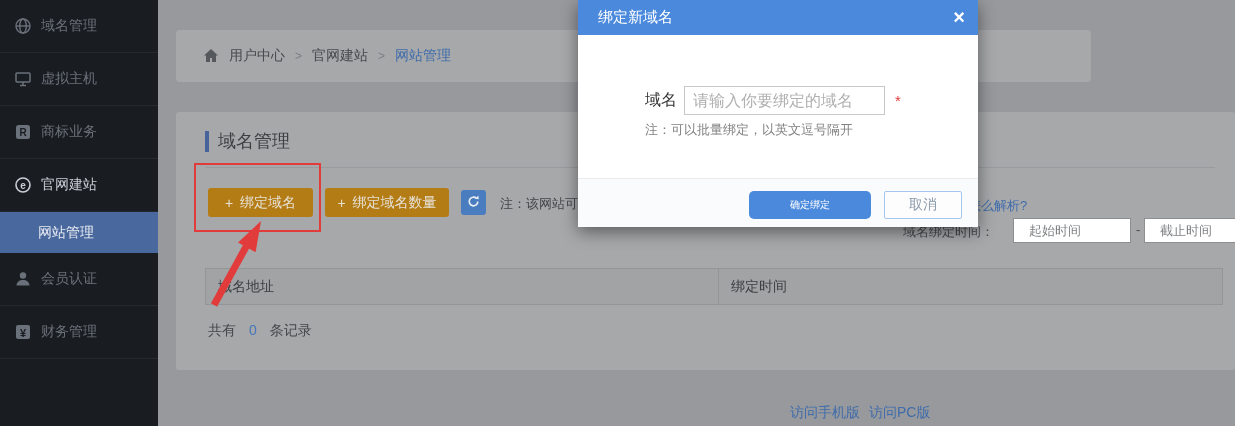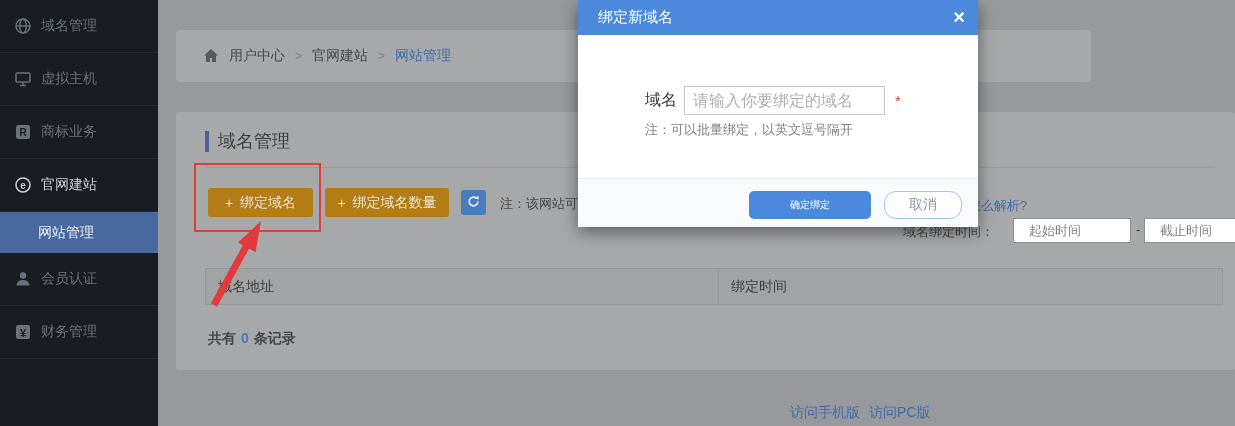--- a/index.html
+++ b/index.html
@@ -46,21 +46,21 @@
   .fi-start { left:837px; width:118px; }
   .fi-dash { position:absolute; left:960px; top:110px; font-size:13px; color:#45484c; }
   .fi-end { left:968px; width:110px; }
 
   .table-head { position:absolute; left:29px; top:156px; width:1018px; height:37px; background:#a2a3a5;
                 border:1px solid #939597; display:flex; }
   .th-cell { display:flex; align-items:center; padding-left:12px; font-size:14px; color:#3d4043; }
   .th-domain { width:512px; }
   .th-time { flex:1; border-left:1px solid #939597; }
 
-  .summary { position:absolute; left:32px; top:218px; font-size:14px; color:#43464a; display:flex; gap:5px;font-weight:bold; }
+  .summary { position:absolute; left:32px; top:210px; font-size:14px; color:#43464a; display:flex; gap:13px; }
   .summary .cnt { color:#4577b8; }
 
   .footer-links { position:absolute; left:790px; top:404px; display:flex; gap:9px; font-size:14px; }
   .footer-links a { color:#3f6cab; text-decoration:none; }
 
   
   .modal { position:absolute; left:578px; top:0; width:400px; height:227px; background:#ffffff; z-index:10;
            box-shadow:0 5px 16px rgba(0,0,0,0.45); }
   .modal-header { height:35px; background:#4a89dc; display:flex; align-items:center; }
   .modal-title { color:#ffffff; font-size:15px; padding-left:20px; }
@@ -70,21 +70,21 @@
   .modal-input { position:absolute; left:106px; top:86px; width:201px; height:29px; border:1px solid #c8c8c8;
                  font-size:16px; color:#333; padding-left:8px; font-family:inherit; }
   .modal-input::placeholder { color:#b0b0b0; opacity:1; }
   .modal-required { position:absolute; left:317px; top:92px; color:#e03c3c; font-size:15px; }
   .modal-note { position:absolute; left:67px; top:121px; font-size:13px; color:#828282; }
   .modal-footer { position:absolute; left:0; top:178px; width:400px; height:49px; background:#fafbfc;
                   border-top:1px solid #ebebeb; }
   .btn-confirm { position:absolute; left:171px; top:12px; width:122px; height:28px; background:#4a89dc; color:#fff;
                  border:none; border-radius:5px; font-size:10px; cursor:pointer; font-family:inherit; }
   .btn-cancel { position:absolute; left:306px; top:12px; width:78px; height:28px; background:#fdfdfe; color:#8b99aa;
-                border:1px solid #a5c7ee; border-radius:12px; font-size:14px; cursor:pointer; font-family:inherit; }
+                border:1px solid #a5c7ee; border-radius:2px; font-size:14px; cursor:pointer; font-family:inherit; }
 
   
   .anno-box { position:absolute; left:194px; top:163px; width:127px; height:69px; border:2px solid #e13b3b; z-index:30; }
   .anno-arrow { position:absolute; left:198px; top:212px; z-index:30; }
 </style>
 </head>
 <body>
 
 <div id="app">
 

